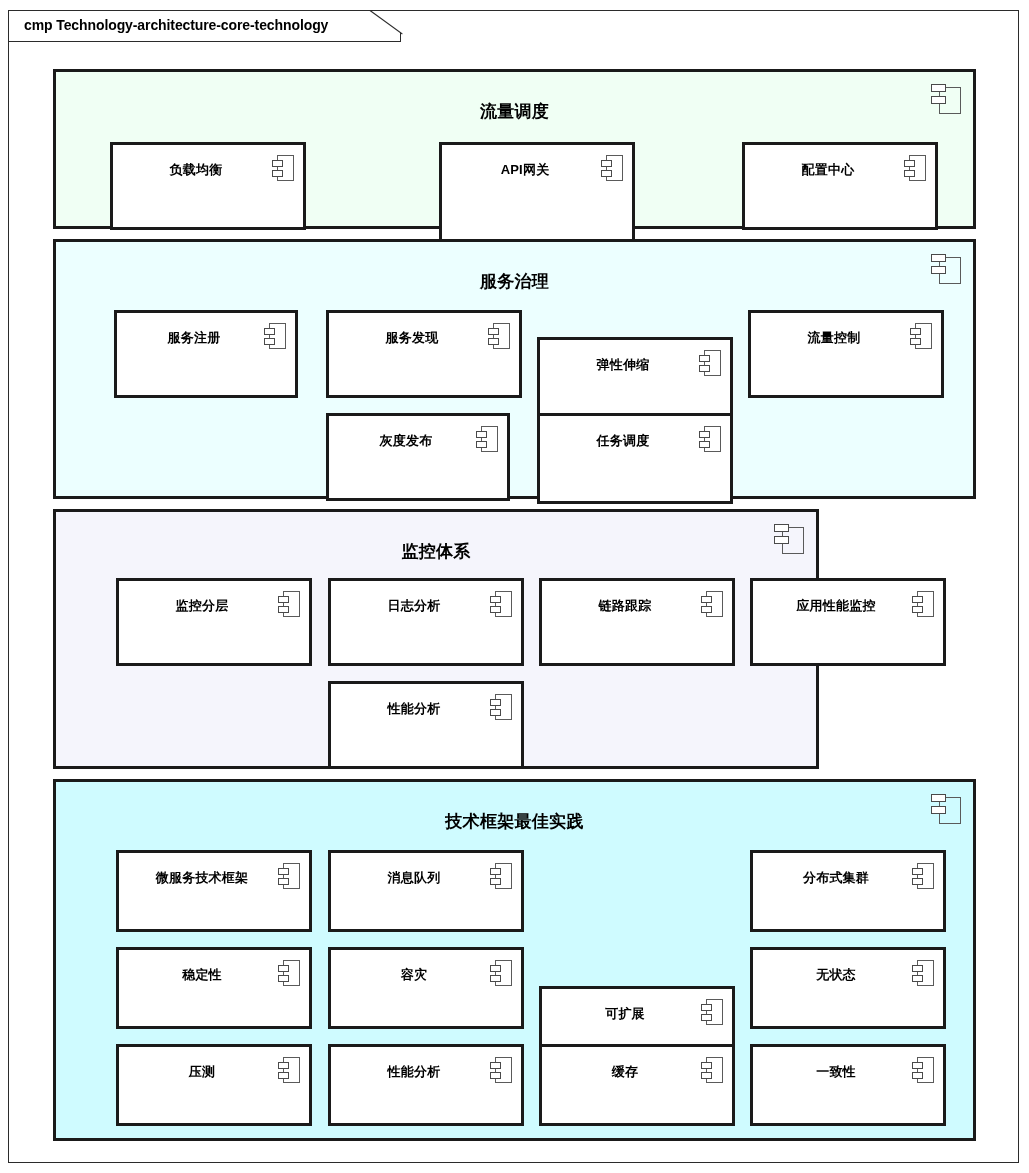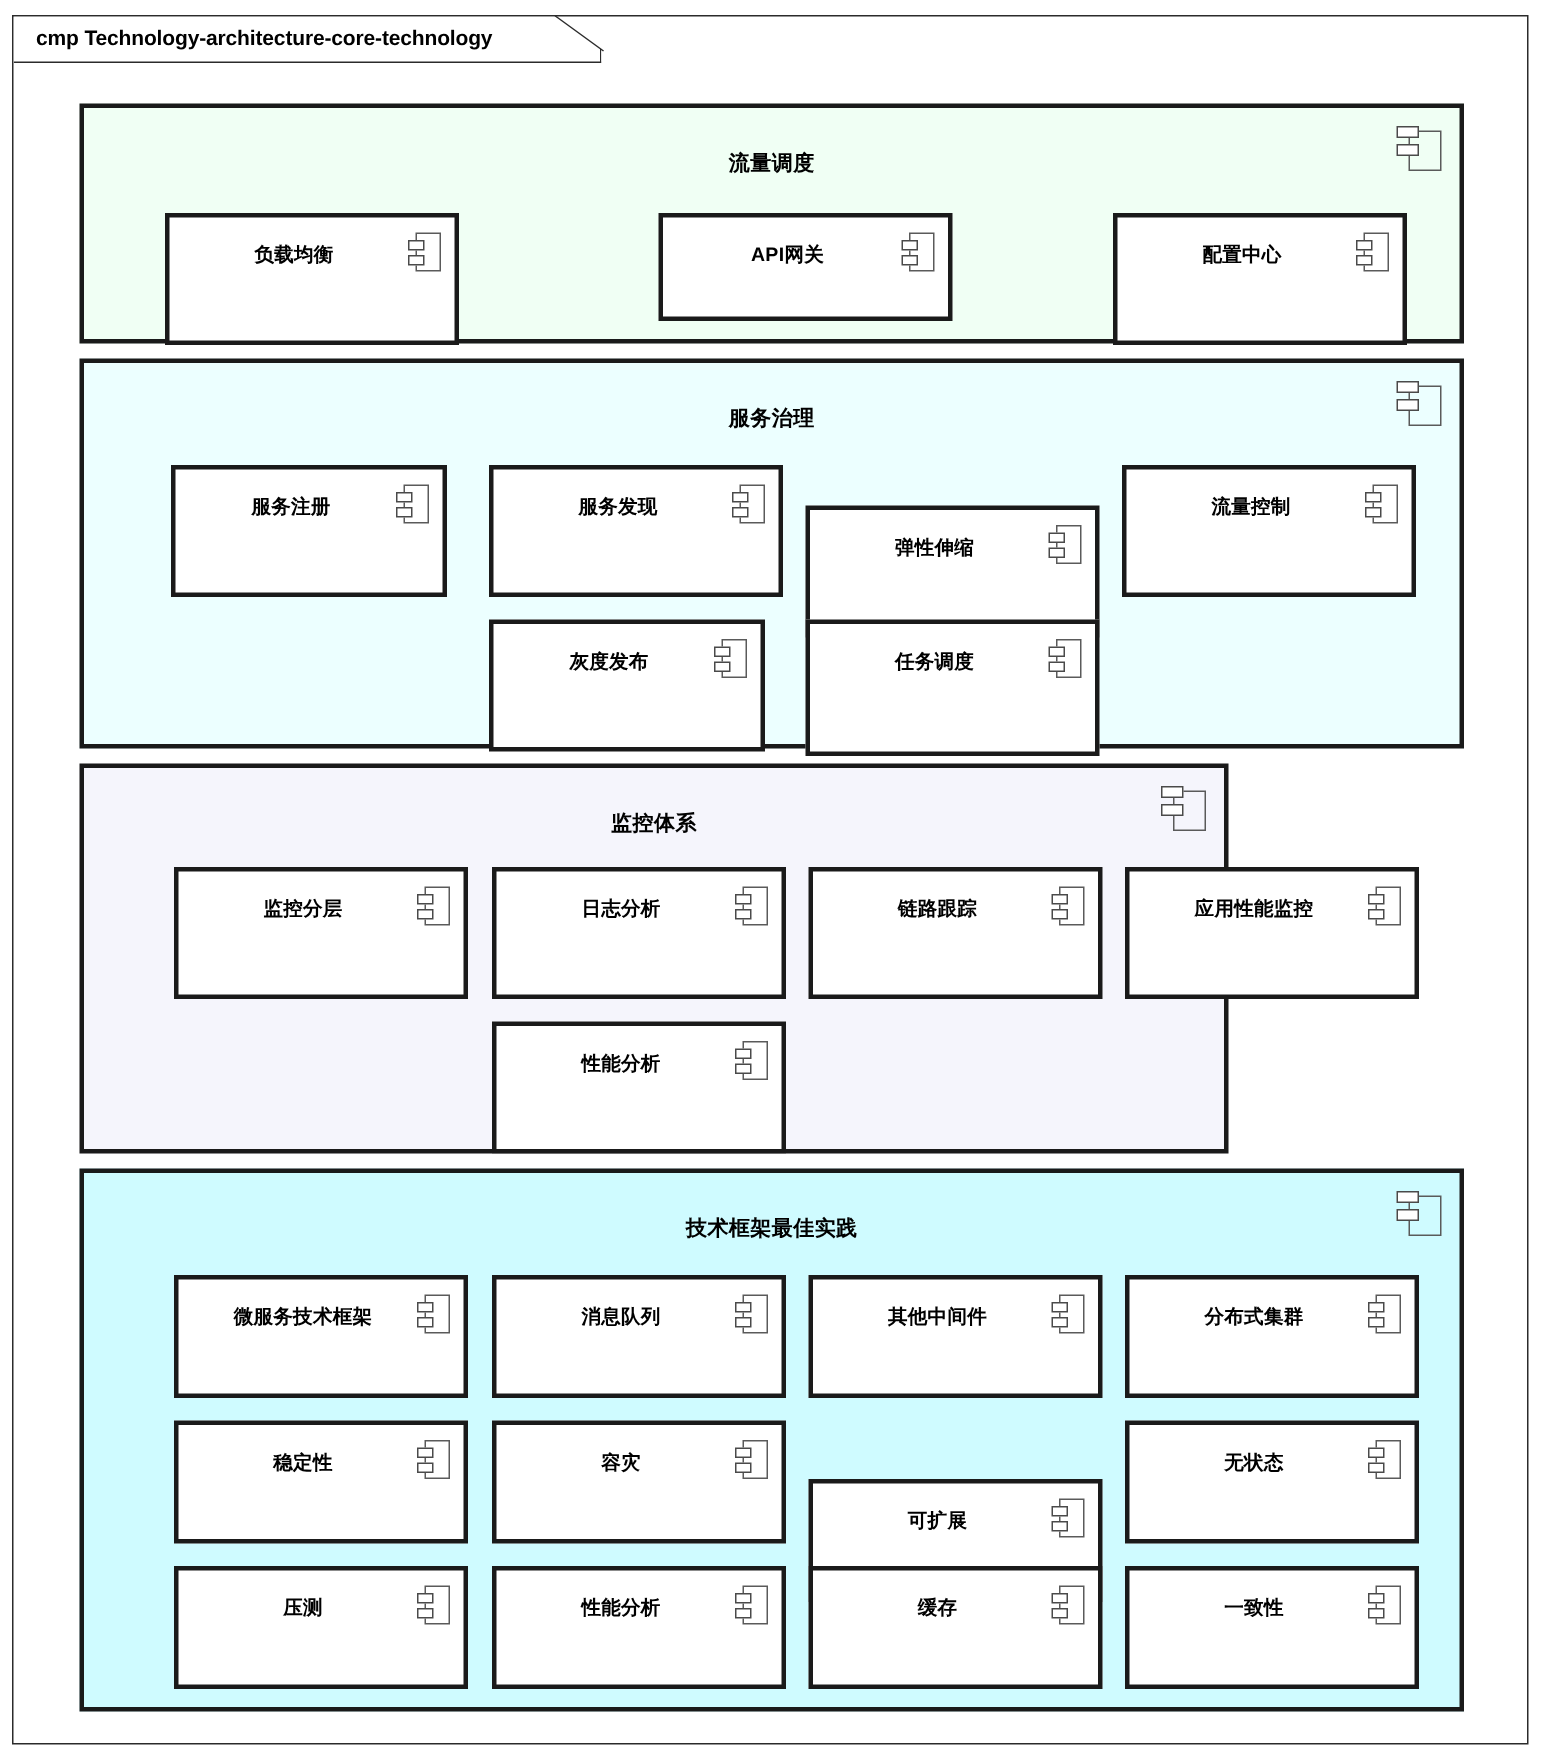--- a/index.html
+++ b/index.html
@@ -80,21 +80,21 @@
     position: absolute;
     border: 3px solid #1a1a1a;
     box-sizing: border-box;
   }
   .group-title {
     position: absolute;
     left: 0;
     right: 0;
     top: 28px;
     text-align: center;
-    font-size: 14px;
+    font-size: 17px;
     font-weight: bold;
     letter-spacing: 0.3px;
     font-family: Liberation Mono, monospace;
   }
 
   
   .component {
     position: absolute;
     background: #ffffff;
     border: 3px solid #1a1a1a;
@@ -197,21 +197,21 @@
           <span class="tab2"></span>
         </span>
         <div class="component" style="left: 54px; top: 70px; width: 196px; height: 88px;">
           <div class="component-label">负载均衡</div>
           <span class="comp-icon">
             <span class="body"></span>
             <span class="tab1"></span>
             <span class="tab2"></span>
           </span>
         </div>
-        <div class="component" style="left: 383px; top: 70px; width: 196px; height: 72px;">
+        <div class="component" style="left: 383px; top: 70px; width: 196px; height: 100px;">
           <div class="component-label">API网关</div>
           <span class="comp-icon">
             <span class="body"></span>
             <span class="tab1"></span>
             <span class="tab2"></span>
           </span>
         </div>
         <div class="component" style="left: 686px; top: 70px; width: 196px; height: 88px;">
           <div class="component-label">配置中心</div>
           <span class="comp-icon">
@@ -341,28 +341,20 @@
           </span>
         </div>
         <div class="component" style="left: 272px; top: 68px; width: 196px; height: 82px;">
           <div class="component-label">消息队列</div>
           <span class="comp-icon">
             <span class="body"></span>
             <span class="tab1"></span>
             <span class="tab2"></span>
           </span>
         </div>
-        <div class="component" style="left: 483px; top: 68px; width: 196px; height: 82px;">
-          <div class="component-label">其他中间件</div>
-          <span class="comp-icon">
-            <span class="body"></span>
-            <span class="tab1"></span>
-            <span class="tab2"></span>
-          </span>
-        </div>
         <div class="component" style="left: 694px; top: 68px; width: 196px; height: 82px;">
           <div class="component-label">分布式集群</div>
           <span class="comp-icon">
             <span class="body"></span>
             <span class="tab1"></span>
             <span class="tab2"></span>
           </span>
         </div>
         <div class="component" style="left: 60px; top: 165px; width: 196px; height: 82px;">
           <div class="component-label">稳定性</div>

